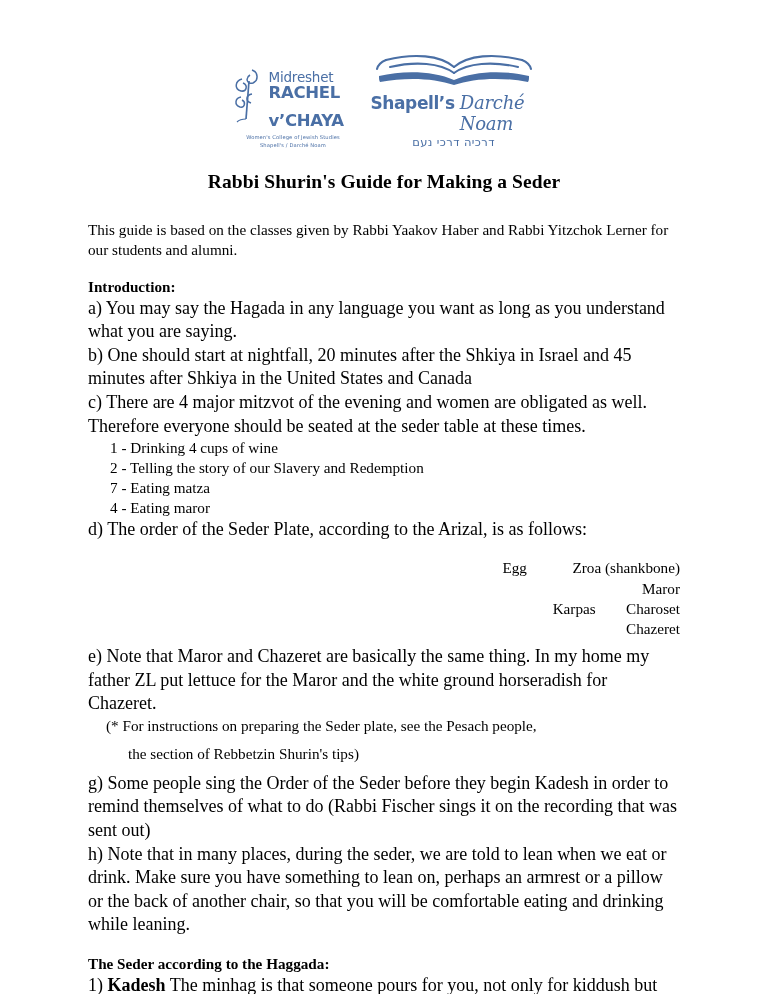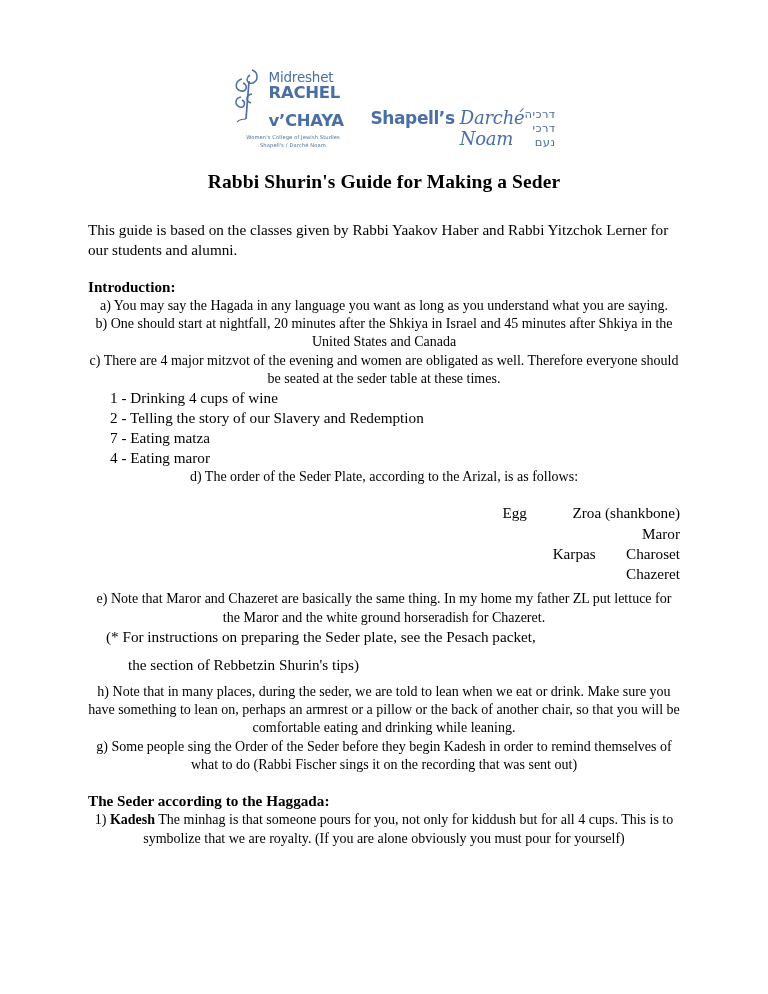--- a/index.html
+++ b/index.html
@@ -80,21 +80,21 @@
     margin-top: 3px;
     letter-spacing: 0.1px;
   }
   .logo-left-wrap {
     display: flex;
     flex-direction: column;
   }
   
   .logo-right {
     display: flex;
-    flex-direction: row;
+    flex-direction: column;
     align-items: center;
     width: 166px;
   }
   .book-mark {
     width: 160px;
     height: 40px;
     display: block;
   }
   .sdn-line {
     display: flex;
@@ -144,24 +144,23 @@
   }
   .gap-lg { height: 27px; }
   .gap-md { height: 17px; }
   .sec-head {
     font-size: 15.2px;
     font-weight: bold;
     line-height: 1.31;
     margin: 0;
   }
   .item {
-    font-size: 14px;
-    line-height: 1.31;
-    margin: 0;
-    text-align: center;
+    font-size: 18px;
+    line-height: 1.31;
+    margin: 0;
   }
   .sub-item {
     font-size: 15.2px;
     line-height: 1.31;
     margin: 0;
     padding-left: 22px;
   }
   .note-item {
     font-size: 15.2px;
     line-height: 1.31;
@@ -267,25 +266,25 @@
     <div class="item">d) The order of the Seder Plate, according to the Arizal, is as follows:</div>
 
     <div class="plate">
       <span class="plate-row plate-r1">Egg            Zroa (shankbone)</span>
       <span class="plate-row plate-r2">Maror</span>
       <span class="plate-row plate-r3">Karpas        Charoset</span>
       <span class="plate-row plate-r4">Chazeret</span>
     </div>
 
     <div class="item">e) Note that Maror and Chazeret are basically the same thing.  In my home my father ZL put lettuce for the Maror and the white ground horseradish for Chazeret.</div>
-    <div class="note-item">(* For instructions on preparing the Seder plate, see the Pesach packet,</div>
+    <div class="note-item">(* For instructions on preparing the Seder plate, see the Pesach people,</div>
     <div class="note-item-2">the section of Rebbetzin Shurin's tips)</div>
 
+    <div class="item">g) Some people sing the Order of the Seder before they begin Kadesh in order to remind themselves of what to do (Rabbi Fischer sings it on the recording that was sent out)</div>
     <div class="item">h) Note that in many places, during the seder, we are told to lean when we eat or drink.  Make sure you have something to lean on, perhaps an armrest or  a pillow or the back of another chair, so that you will be comfortable eating and drinking while leaning.</div>
-    <div class="item">g) Some people sing the Order of the Seder before they begin Kadesh in order to remind themselves of what to do (Rabbi Fischer sings it on the recording that was sent out)</div>
 
     <div class="gap-md"></div>
 
     <div class="sec-head">The Seder according to the Haggada:</div>
 
     <div class="item">
       <span>1)</span>
       <span class="bold">Kadesh</span>
       <span>The minhag is that someone pours for you, not only for kiddush but for all 4 cups. This is to symbolize that we are royalty. (If you are alone obviously you must pour for yourself)</span>
     </div>

